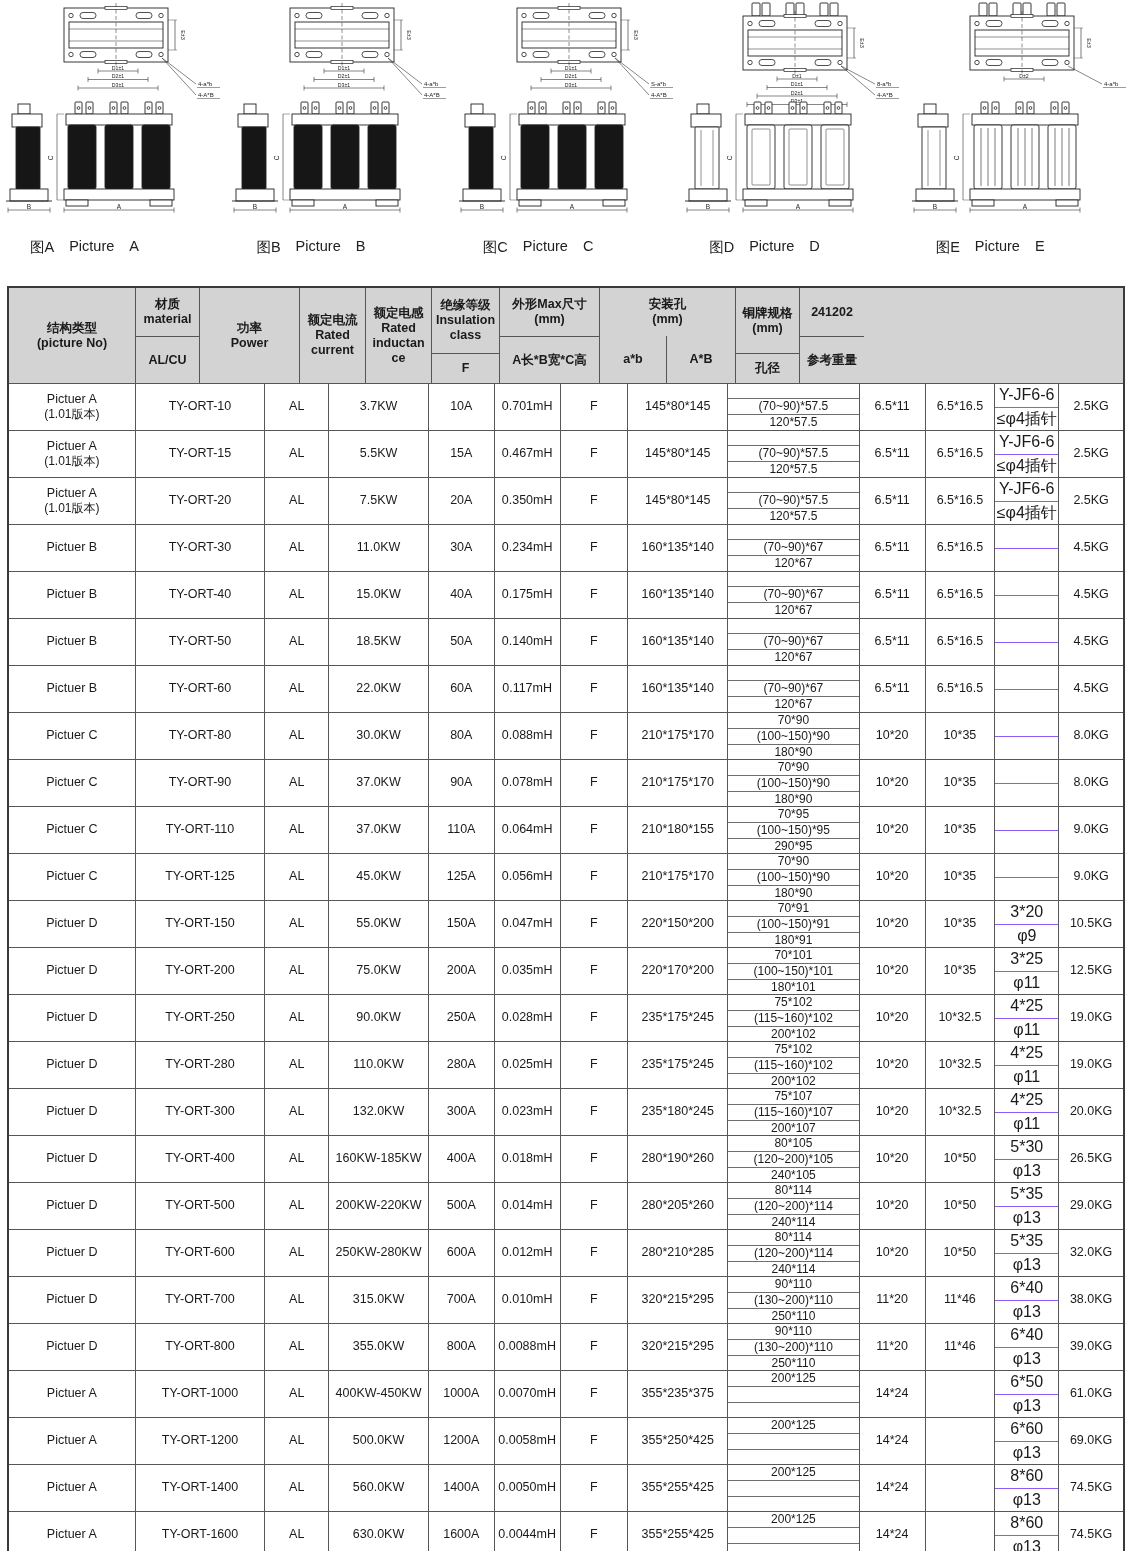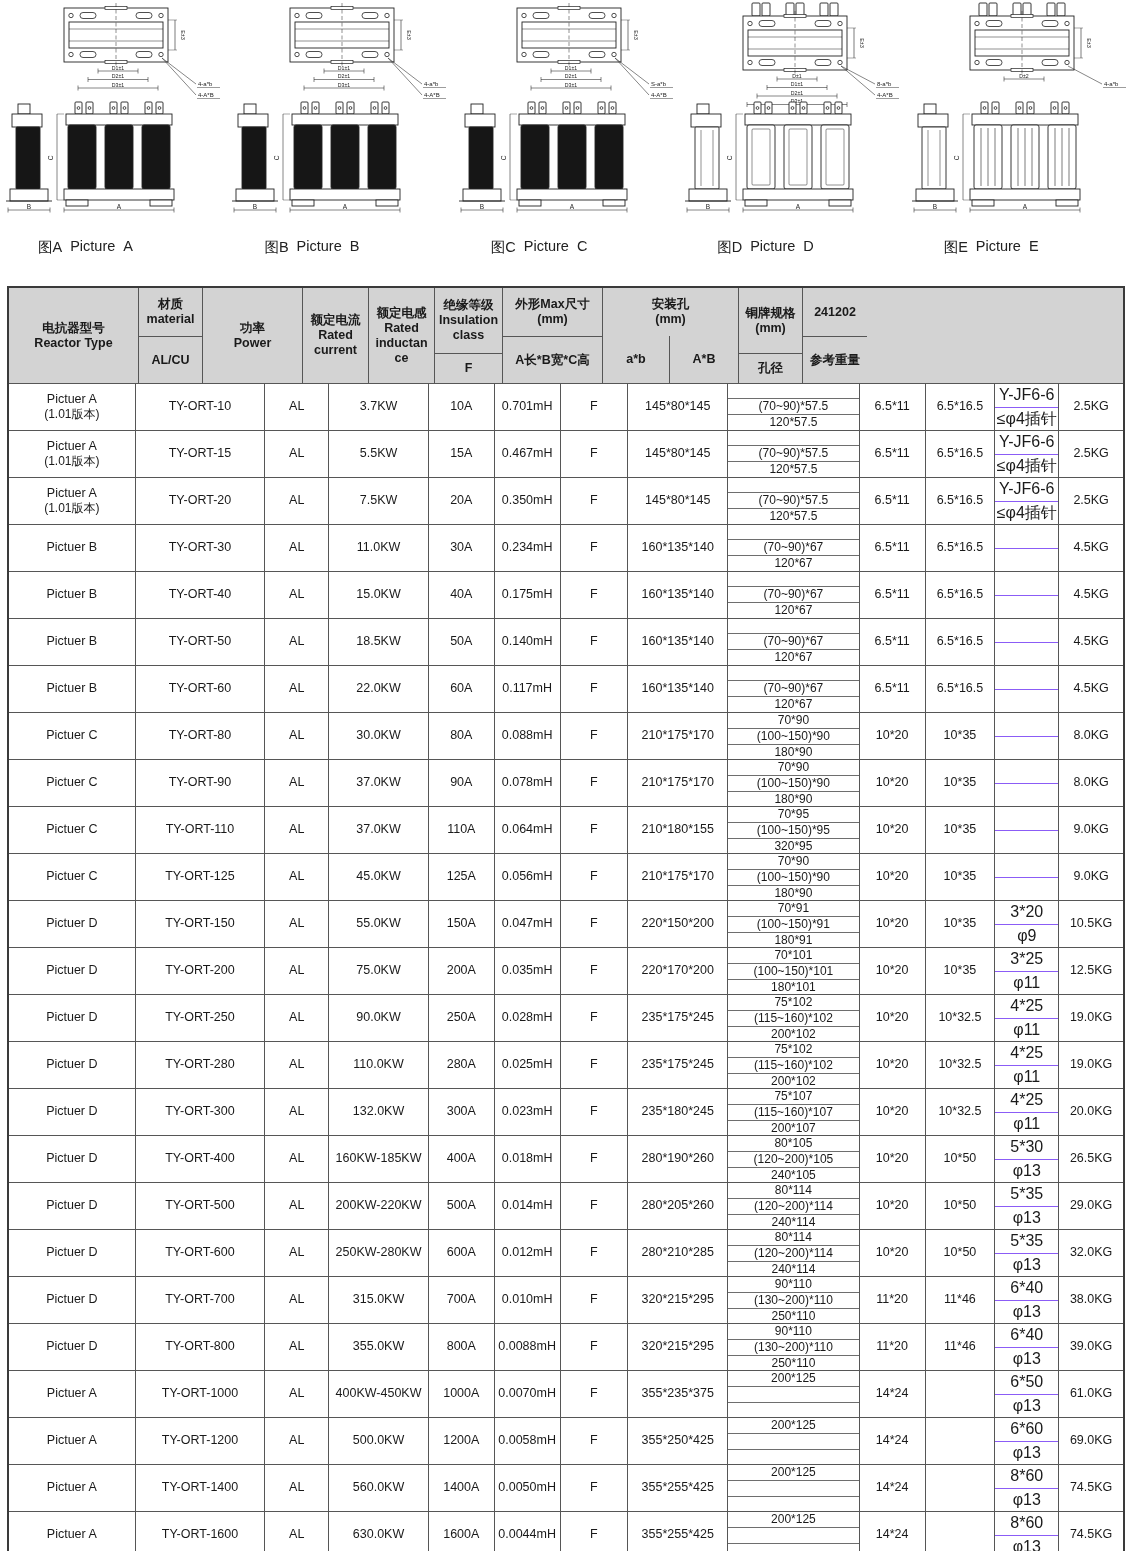--- a/index.html
+++ b/index.html
@@ -1,21 +1,21 @@
 <!DOCTYPE html>
 <html><head>
 <meta charset="utf-8">
 <style>
   html,body{margin:0;padding:0;background:#fff;}
   body{width:1132px;font-family:"Liberation Sans",sans-serif;color:#1a1a1a;}
   
   .figures{display:flex;width:1132px;height:272px;}
   .fig{flex:1;display:flex;flex-direction:column;align-items:stretch;}
   .fig svg{display:block;width:226px;height:236px;}
-  .fig-caption{display:flex;gap:8px;font-size:14.5px;color:#222;padding-left:38px;margin-top:2px;}
+  .fig-caption{display:flex;gap:15px;font-size:14.5px;color:#222;padding-left:30px;margin-top:2px;}
   .fig-caption span{white-space:nowrap;}
   
   .spec{margin:14px 7px 0 7px;border:2px solid #3a3a3a;font-size:12.5px;}
   .hrow{display:flex;background:#d3d3d3;font-weight:bold;}
   .hcol{border-right:1px solid #565656;display:flex;flex-direction:column;box-sizing:border-box;}
   .hcell{display:flex;flex-direction:column;align-items:center;justify-content:center;
          text-align:center;line-height:1.2;box-sizing:border-box;}
   .hcell+.hcell{border-top:1px solid #565656;}
   .hsplit{display:flex;flex:1;}
   .hsplit .hcell{flex:1;}
@@ -467,24 +467,24 @@
     <div class="fig-caption">
       <span>图E</span>
       <span>Picture</span>
       <span>E</span>
     </div>
   </div>
 </div>
 
 <div class="spec">
   <div class="hrow" style="height:95px;">
-    <div class="hcol w2">
+    <div class="hcol w1">
       <div class="hcell" style="flex:1;">
-        <span>电抗器型号</span>
-        <span>Reactor Type</span>
+        <span>结构类型</span>
+        <span>(picture No)</span>
       </div>
     </div>
     <div class="hcol w3">
       <div class="hcell" style="height:48px;">
         <span>材质</span>
         <span>material</span>
       </div>
       <div class="hcell" style="flex:1;">
         <span>AL/CU</span>
       </div>
@@ -784,21 +784,21 @@
         <div class="bc w2">TY-ORT-110</div>
         <div class="bc w3">AL</div>
         <div class="bc w4">37.0KW</div>
         <div class="bc w5">110A</div>
         <div class="bc w6">0.064mH</div>
         <div class="bc w7">F</div>
         <div class="bc w8">210*180*155</div>
         <div class="bc w9 stack">
           <div class="msub">70*95</div>
           <div class="msub">(100~150)*95</div>
-          <div class="msub">320*95</div>
+          <div class="msub">290*95</div>
         </div>
         <div class="bc w10">10*20</div>
         <div class="bc w11">10*35</div>
         <div class="bc w12 stack">
           <div class="csub"></div>
           <div class="csub"></div>
         </div>
         <div class="bc w13">9.0KG</div>
       </div>
       <div class="brow">

